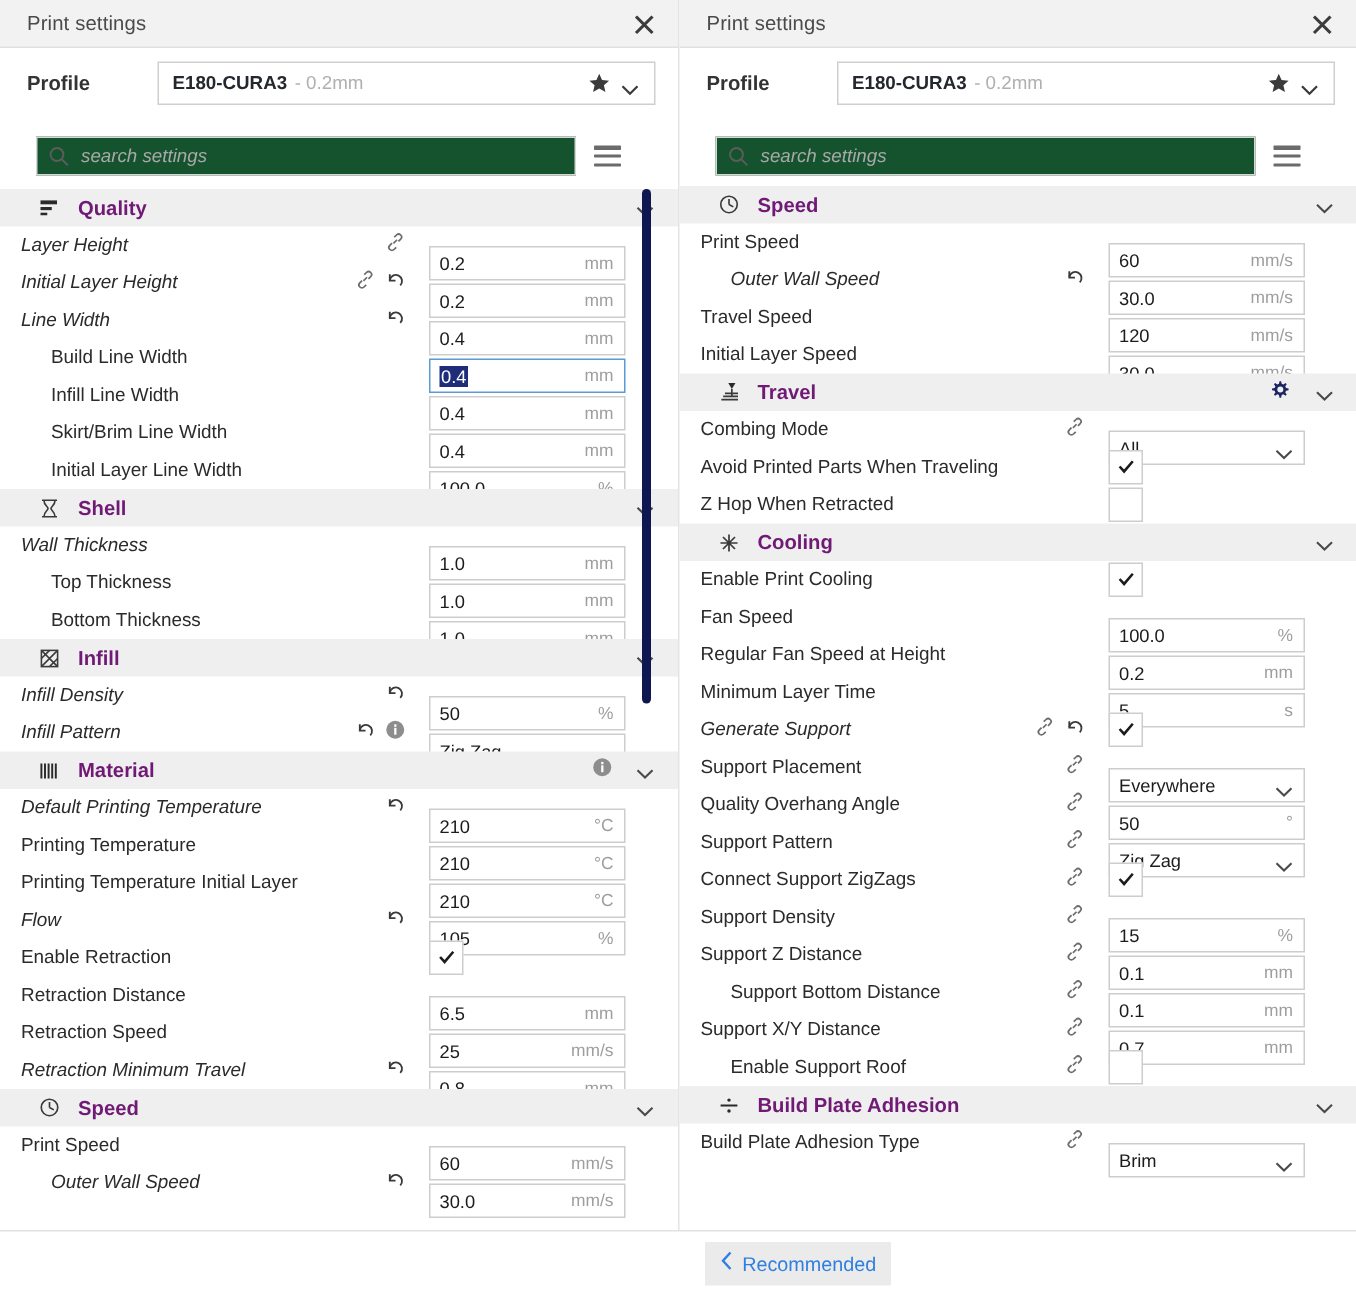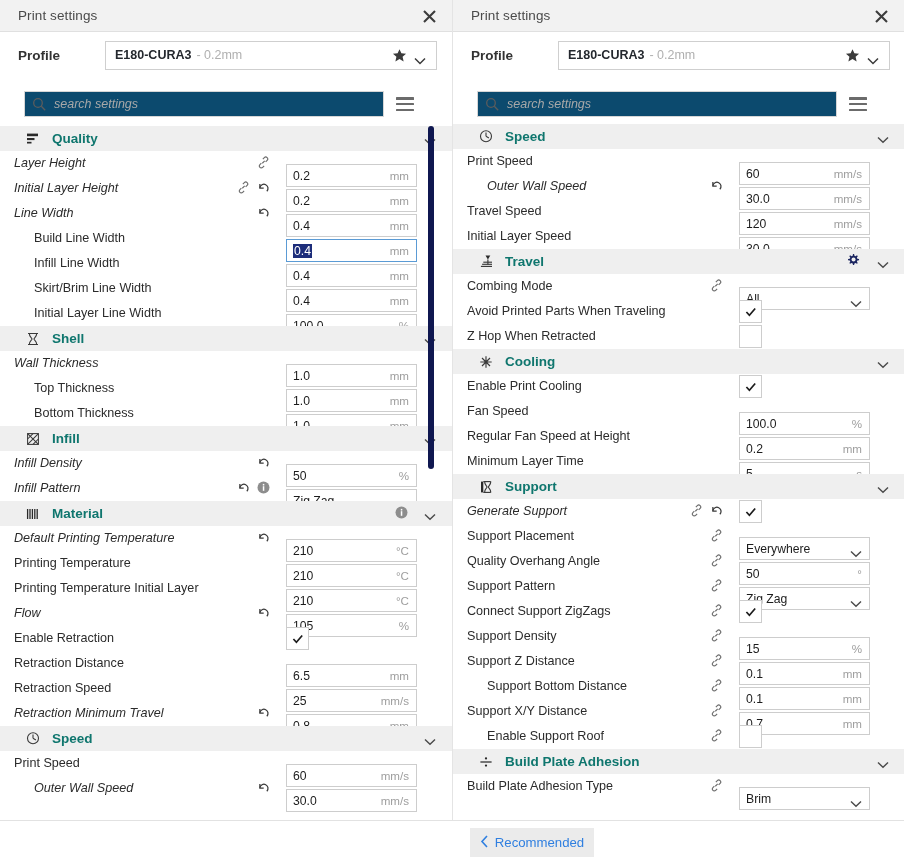--- a/index.html
+++ b/index.html
@@ -49,21 +49,21 @@
   .profile-sub {
     position: absolute; top: 6px; font-size: 12.5px; color: #b0b0b0;
   }
   .star-icon { position: absolute; right: 29px; top: 6px; }
   .chev-profile { position: absolute; right: 10px; top: 10px; }
 
   
   .search-row { position: relative; height: 42px; }
   .search-box {
     position: absolute; left: 24px; top: 7px; width: 360px; height: 26px;
-    border: 1px solid #d6d6d6; background: #0c4a6e;
+    border: 1px solid #d6d6d6; background: #14532d;
   }
   .search-ico { position: absolute; left: 7px; top: 5px; }
   .search-ph {
     position: absolute; left: 29px; top: 5px; font-size: 12.5px;
     color: #a8a8a8; font-style: italic;
   }
   .hamburger {
     position: absolute; left: 396px; top: 13px; width: 18px; height: 14px; cursor: pointer;
   }
   .hamburger i {
@@ -74,21 +74,21 @@
   
   .list-wrap { position: absolute; left: 0; top: 126px; width: 452px; height: 694px; overflow: hidden; }
   .list { position: absolute; left: 0; width: 452px; }
 
   .cat {
     position: relative; height: 25px; background: #efefef;
     display: flex; align-items: center;
   }
   .cat .cat-ico { width: 22px; margin-left: 22px; display: flex; align-items: center; justify-content: center; }
   .cat .cat-label {
-    margin-left: 8px; font-size: 13.5px; font-weight: 700; color: #0f766e;
+    margin-left: 8px; font-size: 13.5px; font-weight: 700; color: #701a75;
   }
   .cat .cat-right { position: absolute; right: 44px; top: 4px; display: flex; gap: 9px; align-items: center; }
   .cat .cat-chev { position: absolute; right: 16px; top: 6px; }
 
   .row { position: relative; height: 25px; }
   .row .rlabel {
     position: absolute; top: 5px; font-size: 12.6px; color: #2b2b2b; white-space: nowrap;
   }
   .row .rlabel.ital { font-style: italic; }
   .row .ricons { position: absolute; top: 4px; display: flex; gap: 7px; align-items: center; }
@@ -692,39 +692,20 @@
               <span class="funit">mm</span>
             </div>
           </div>
           <div class="row">
             <div class="rlabel" style="left: 14px;">Minimum Layer Time</div>
             <div class="field">
               <span class="fval">5</span>
               <span class="funit">s</span>
             </div>
           </div>
-          <div class="cat">
-            <span class="cat-ico">
-              <svg width="14" height="14" viewBox="0 0 14 14">
-                <g fill="#2a2a2a">
-                  <path d="M2 1.6 L4.3 1.6 L4.3 12.4 L2 12.4 Z"></path>
-                </g>
-                <g stroke="#3a3a3a" stroke-width="1.15" fill="none">
-                  <path d="M4.3 1.6 L11.8 1.6"></path>
-                  <path d="M5.6 1.6 C5.6 5 8 5.6 8 7 C8 8.4 5.6 9 5.6 12.4"></path>
-                  <path d="M11.8 1.6 C11.8 5 9.4 5.6 9.4 7 C9.4 8.4 11.8 9 11.8 12.4"></path>
-                  <path d="M4.3 12.4 L11.8 12.4"></path>
-                </g>
-              </svg>
-            </span>
-            <span class="cat-label">Support</span>
-            <span class="cat-chev"><svg width="12" height="8" viewBox="0 0 12 8">
-                <path d="M1 1.5 L6 6.3 L11 1.5" stroke="#4a4a4a" stroke-width="1.4" fill="none"></path>
-              </svg></span>
-          </div>
           <div class="row">
             <div class="rlabel ital" style="left: 14px;">Generate Support</div>
             <div class="ricons" style="right: 182px;">
               <span><svg width="13" height="13" viewBox="0 0 13 14">
                   <g stroke="#6d6d6d" stroke-width="1.25" fill="none">
                     <path d="M4.2 7.6 L2.6 9.2 a2.1 2.1 0 0 0 3 3 L7.2 10.6"></path>
                     <path d="M8.8 6.4 L10.4 4.8 a2.1 2.1 0 0 0 -3 -3 L5.8 3.4"></path>
                     <path d="M5.2 7.8 L7.8 5.2"></path>
                   </g>
                 </svg></span>

